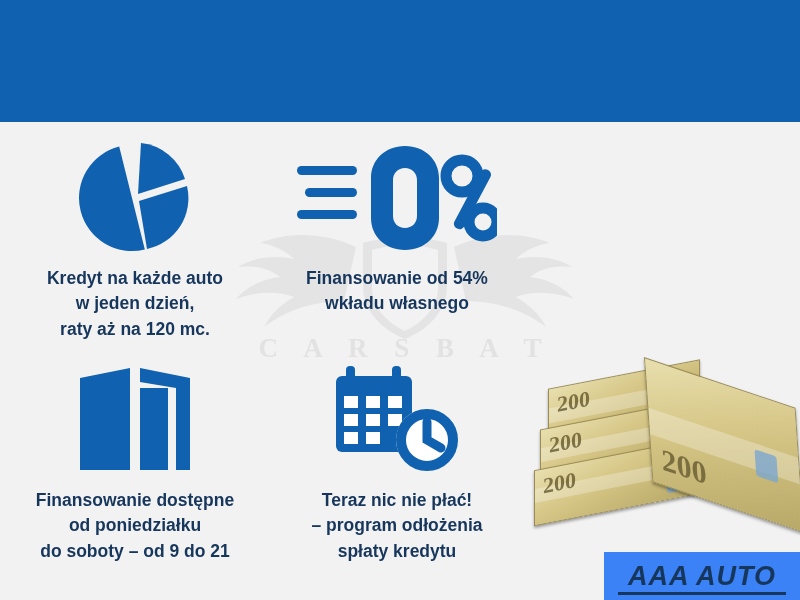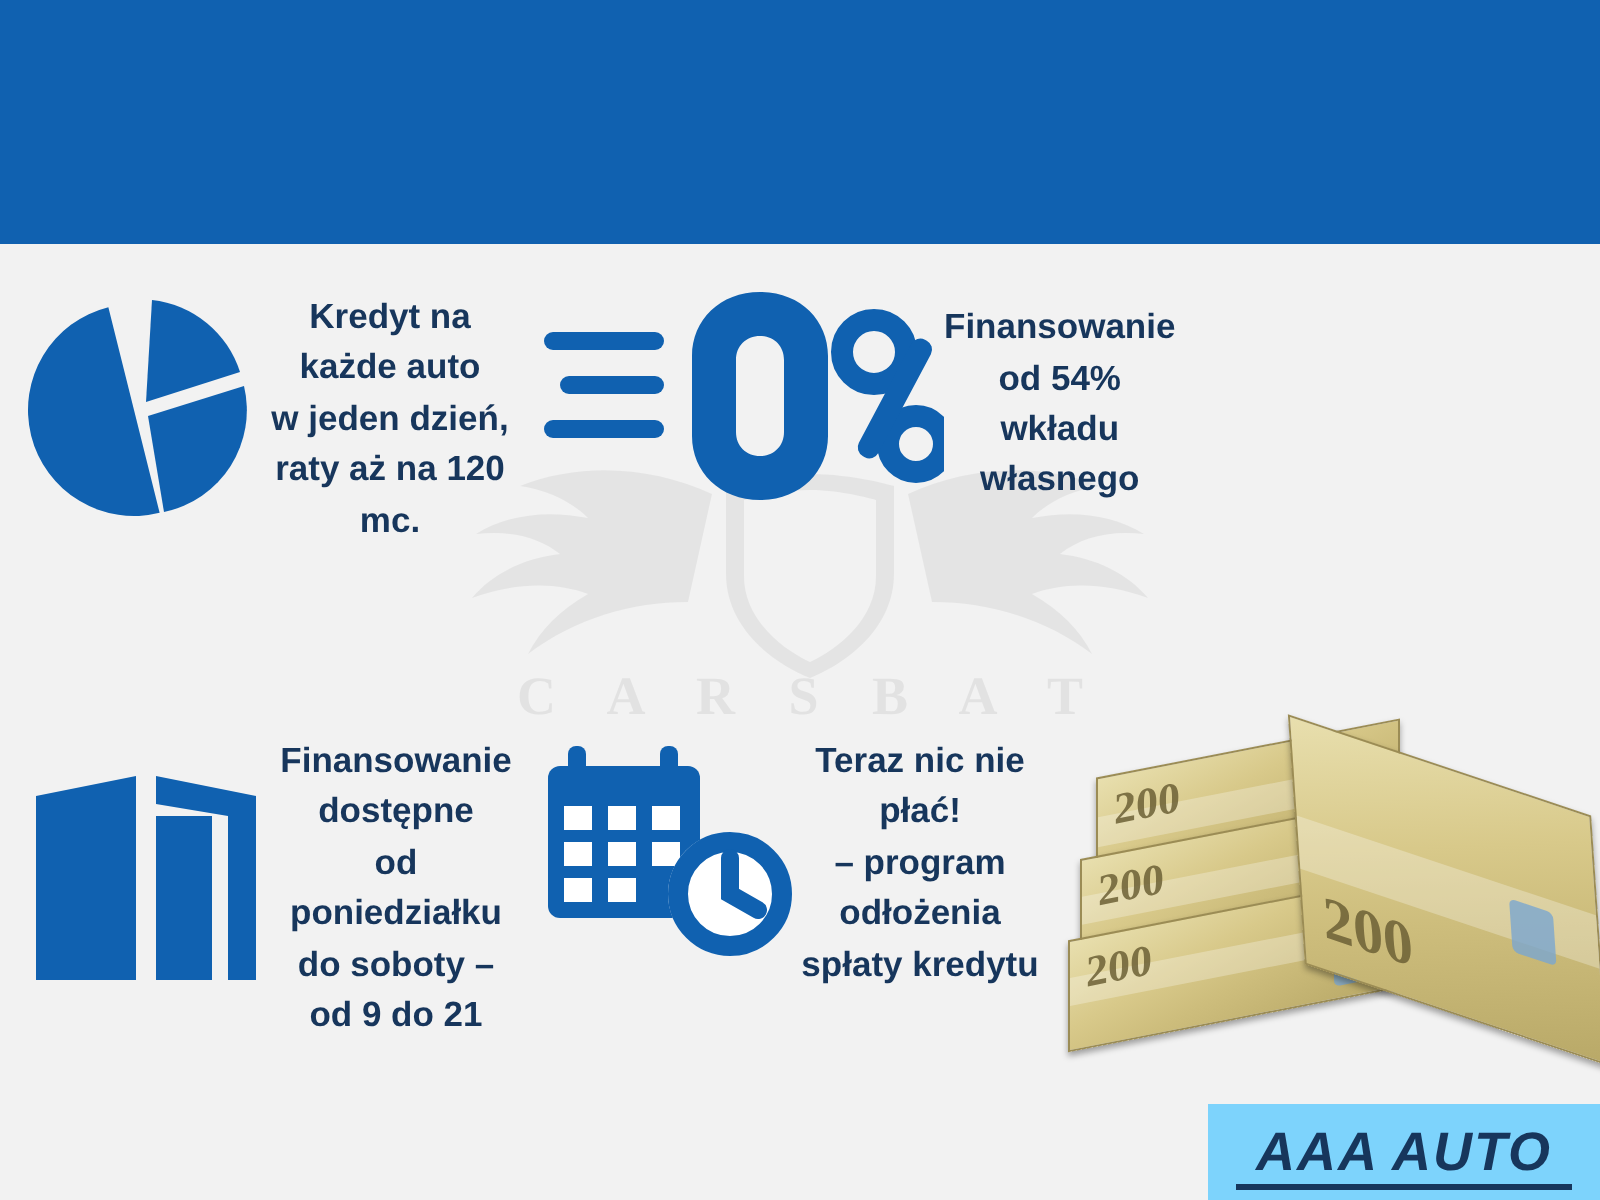--- a/index.html
+++ b/index.html
@@ -64,20 +64,21 @@
     font-size: 27px;
     font-weight: bold;
     letter-spacing: 10px;
     font-family: "Liberation Serif", serif;
   }
 
   
   .cell {
     position: absolute;
     display: flex;
+    flex-direction: column;
     align-items: center;
   }
   .cell .icon-wrap {
     height: 120px;
     display: flex;
     align-items: center;
     justify-content: center;
   }
   .cell .caption {
     margin-top: 8px;
@@ -135,21 +136,21 @@
     opacity: 0.8;
   }
 
   
   #logo {
     position: absolute;
     right: 0;
     bottom: 0;
     width: 196px;
     height: 48px;
-    background: #7dd3fc;
+    background: #3b82f6;
     display: flex;
     align-items: center;
     justify-content: center;
   }
   #logo .logo-text {
     color: #17365c;
     font-weight: bold;
     font-style: italic;
     font-size: 27px;
     letter-spacing: 1px;

